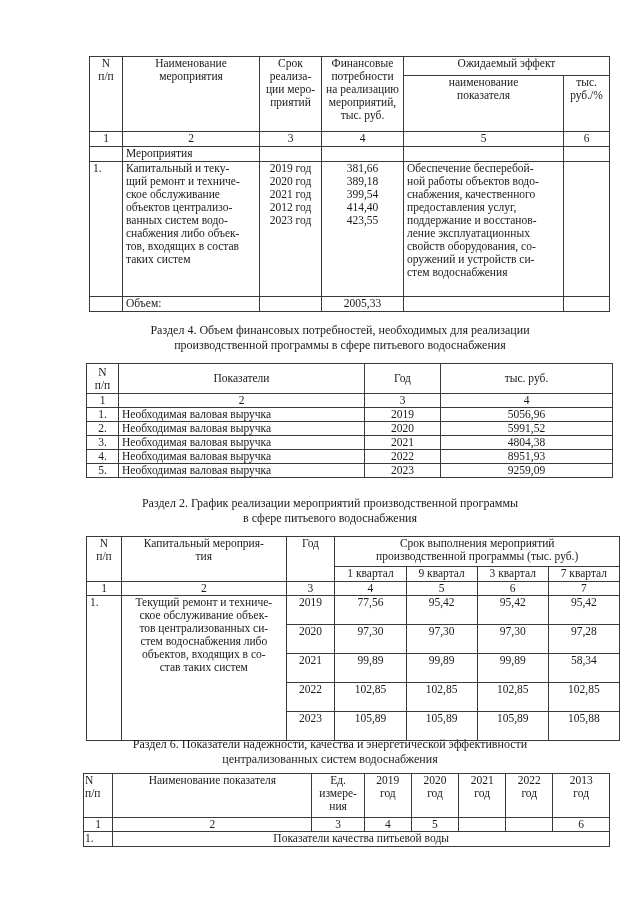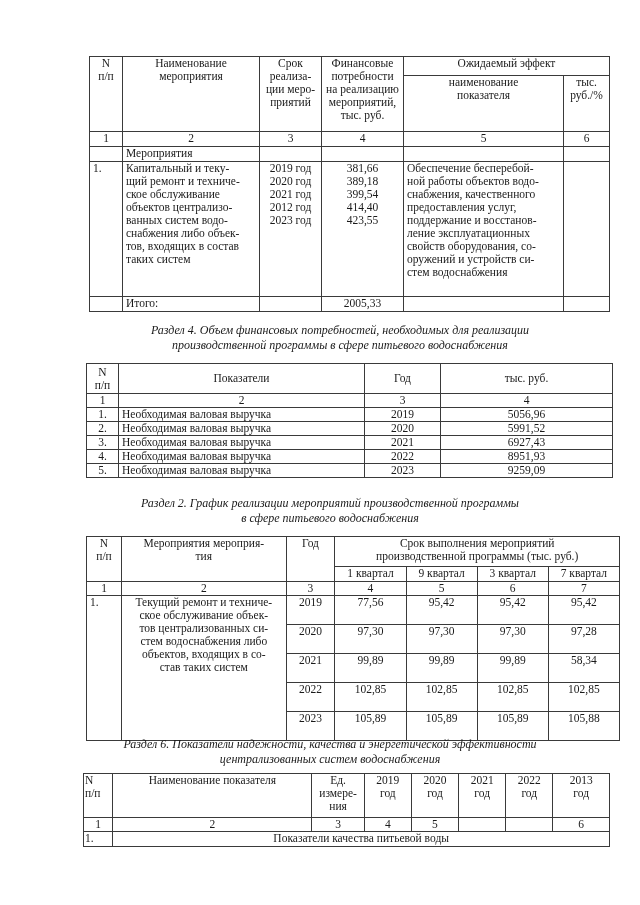--- a/index.html
+++ b/index.html
@@ -1,21 +1,21 @@
 <!DOCTYPE html>
 <html><head>
 <meta charset="utf-8">
 <style>
   html, body { margin: 0; padding: 0; background: #ffffff; }
   body { width: 640px; height: 905px; position: relative; overflow: hidden;
          font-family: "Liberation Serif", "DejaVu Serif", serif; color: #1a1a1a; font-size: 11.5px; }
   table { border-collapse: collapse; position: absolute; table-layout: fixed; }
   td { border: 1px solid #3a3a3a; padding: 0 3px; vertical-align: top; line-height: 13px; }
   .c { text-align: center; }
-  .title { position: absolute; text-align: center; font-size: 12px; line-height: 15px; font-style: italic; }
+  .title { position: absolute; text-align: center; font-size: 12px; line-height: 15px; }
   .pre { white-space: pre-line; }
 
   
   #t1 { left: 89px; top: 56px; width: 520px; }
   #t1 td { font-size: 11.5px; }
 
   
   #t2 { left: 86px; top: 363px; width: 526px; }
 
   
@@ -102,21 +102,21 @@
 предоставления услуг,
 поддержание и восстанов-
 ление эксплуатационных
 свойств оборудования, со-
 оружений и устройств си-
 стем водоснабжения</td>
     <td></td>
   </tr>
   <tr style="height:15px">
     <td></td>
-    <td>Итого:</td>
+    <td>Объем:</td>
     <td></td>
     <td class="c">2005,33</td>
     <td></td>
     <td></td>
   </tr>
 </tbody>
   </table>
 
 <div class="title pre" style="left:80px; top:323px; width:520px;">Раздел 4. Объем финансовых потребностей, необходимых для реализации
 производственной программы в сфере питьевого водоснабжения</div>
@@ -150,21 +150,21 @@
   <tr style="height:14px">
     <td class="c">2.</td>
     <td>Необходимая валовая выручка</td>
     <td class="c">2020</td>
     <td class="c">5991,52</td>
   </tr>
   <tr style="height:14px">
     <td class="c">3.</td>
     <td>Необходимая валовая выручка</td>
     <td class="c">2021</td>
-    <td class="c">6927,43</td>
+    <td class="c">4804,38</td>
   </tr>
   <tr style="height:14px">
     <td class="c">4.</td>
     <td>Необходимая валовая выручка</td>
     <td class="c">2022</td>
     <td class="c">8951,93</td>
   </tr>
   <tr style="height:14px">
     <td class="c">5.</td>
     <td>Необходимая валовая выручка</td>
@@ -183,21 +183,21 @@
       <col style="width:46px">
       <col style="width:67px">
       <col style="width:67px">
       <col style="width:67px">
       <col style="width:67px">
   </colgroup>
   <tbody>
       <tr style="height:30px">
     <td rowspan="2" class="c pre">N
 п/п</td>
-    <td rowspan="2" class="c pre">Мероприятия мероприя-
+    <td rowspan="2" class="c pre">Капитальный мероприя-
 тия</td>
     <td rowspan="2" class="c">Год</td>
     <td colspan="4" class="c pre">Срок выполнения мероприятий
 производственной программы (тыс. руб.)</td>
   </tr>
   <tr style="height:15px">
     <td class="c">1 квартал</td>
     <td class="c">9 квартал</td>
     <td class="c">3 квартал</td>
     <td class="c">7 квартал</td>

